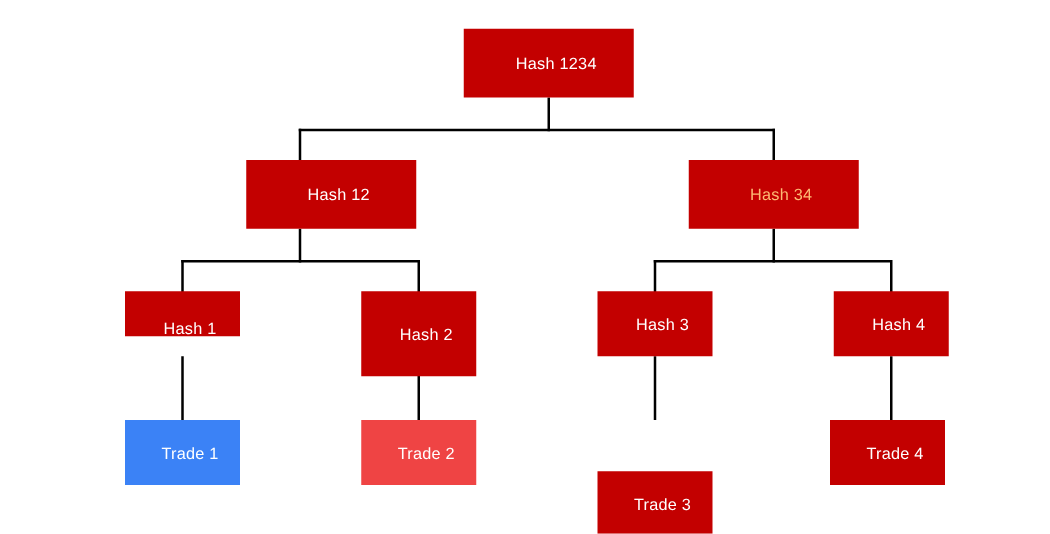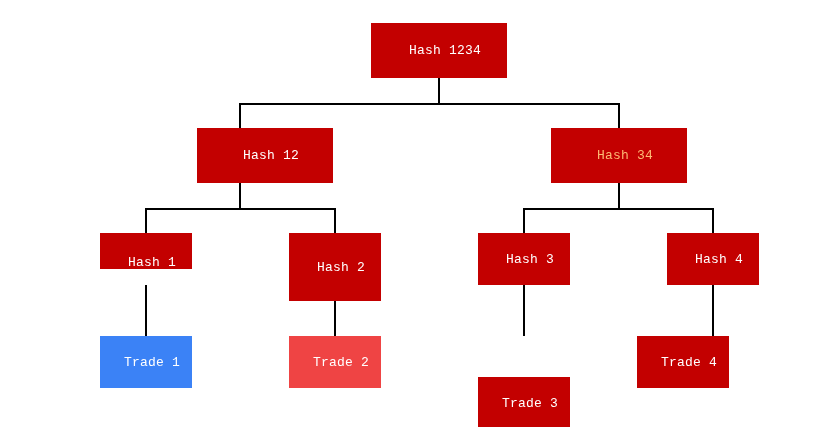--- a/index.html
+++ b/index.html
@@ -15,21 +15,21 @@
     overflow: hidden;
     font-family: "Liberation Serif", "DejaVu Serif", serif;
   }
   .node {
     position: absolute;
     background: #c30000;
     color: #ffffff;
     display: flex;
     align-items: center;
     justify-content: center;
-    font-family: Liberation Mono, monospace;
+    font-family: Liberation Sans, sans-serif;
     font-size: 13px;
     line-height: 1;
     letter-spacing: 0.2px;
     box-sizing: border-box;
     user-select: none;
     padding-left: 12px;
   }
   .node-label {
     display: block;
     text-align: center;
@@ -88,17 +88,17 @@
       </div>
       <div class="node" style="left: 100px; top: 336px; width: 92px; height: 52px; background: #3b82f6; color: rgb(255, 255, 255);">
         <span class="node-label">Trade 1</span>
       </div>
       <div class="node" style="left: 289px; top: 336px; width: 92px; height: 52px; background: #ef4444; color: rgb(255, 255, 255);">
         <span class="node-label">Trade 2</span>
       </div>
       <div class="node" style="left: 478px; top: 336px; width: 92px; height: 52px; background: rgb(195, 0, 0); color: rgb(255, 255, 255); margin-top: 41px;">
         <span class="node-label">Trade 3</span>
       </div>
-      <div class="node" style="left: 637px; top: 336px; width: 92px; height: 52px; background: rgb(195, 0, 0); color: rgb(255, 255, 255);">
+      <div class="node" style="left: 664px; top: 336px; width: 92px; height: 52px; background: rgb(195, 0, 0); color: rgb(255, 255, 255);">
         <span class="node-label">Trade 4</span>
       </div>
     </div>
 </div>
 
 </body></html>

